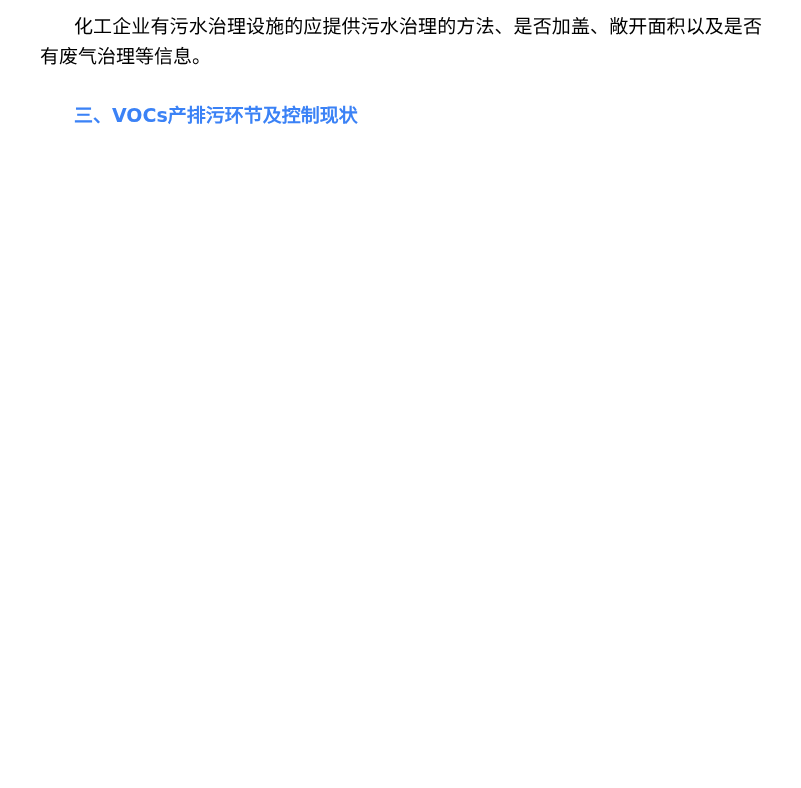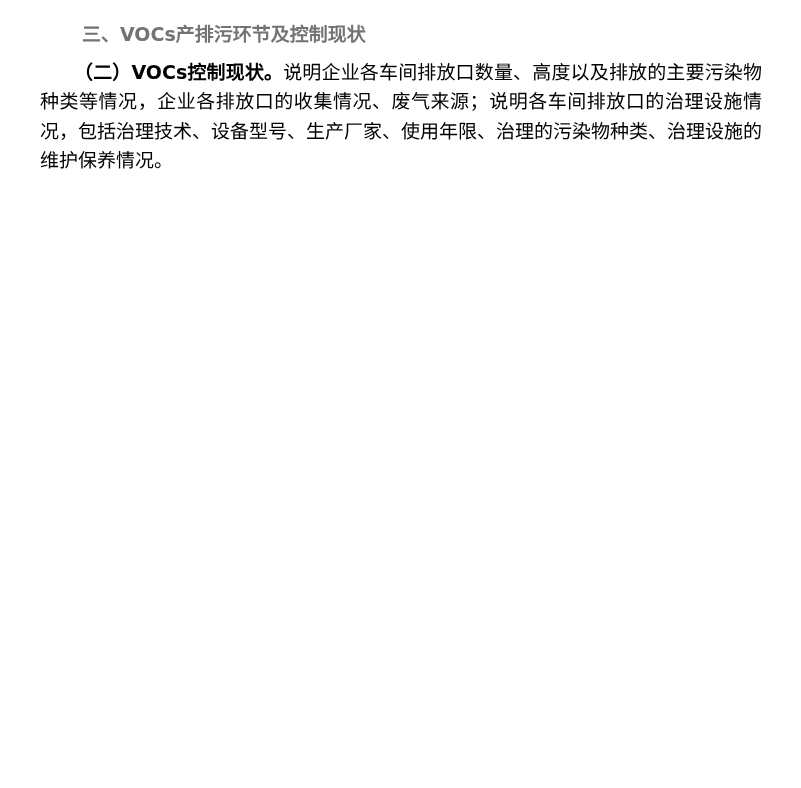--- a/index.html
+++ b/index.html
@@ -26,36 +26,36 @@
       letter-spacing: 0;
     }
     .para {
       margin: 0 0 29.5px 0;
       text-indent: 34px;
     }
     .para-last {
       margin-bottom: 0;
     }
     .heading {
-      margin: 8px;
+      margin: 0;
       text-indent: 34px;
       font-weight: bold;
-      color: #737373;
+      color: #3b82f6;
     }
     .lead {
       font-weight: bold;
     }
   </style>
 </head>
 <body>
 
 <div class="page">
 
+  <p class="para">化工企业有污水治理设施的应提供污水治理的方法、是否加盖、敞开面积以及是否有废气治理等信息。</p>
 
   <p class="heading">三、VOCs产排污环节及控制现状</p>
 
 
 
-  <p class="para"><span class="lead">（二）VOCs控制现状。</span><span>说明企业各车间排放口数量、高度以及排放的主要污染物种类等情况，企业各排放口的收集情况、废气来源；说明各车间排放口的治理设施情况，包括治理技术、设备型号、生产厂家、使用年限、治理的污染物种类、治理设施的维护保养情况。</span></p>
 
 
 
 </div>
 
 </body></html>

